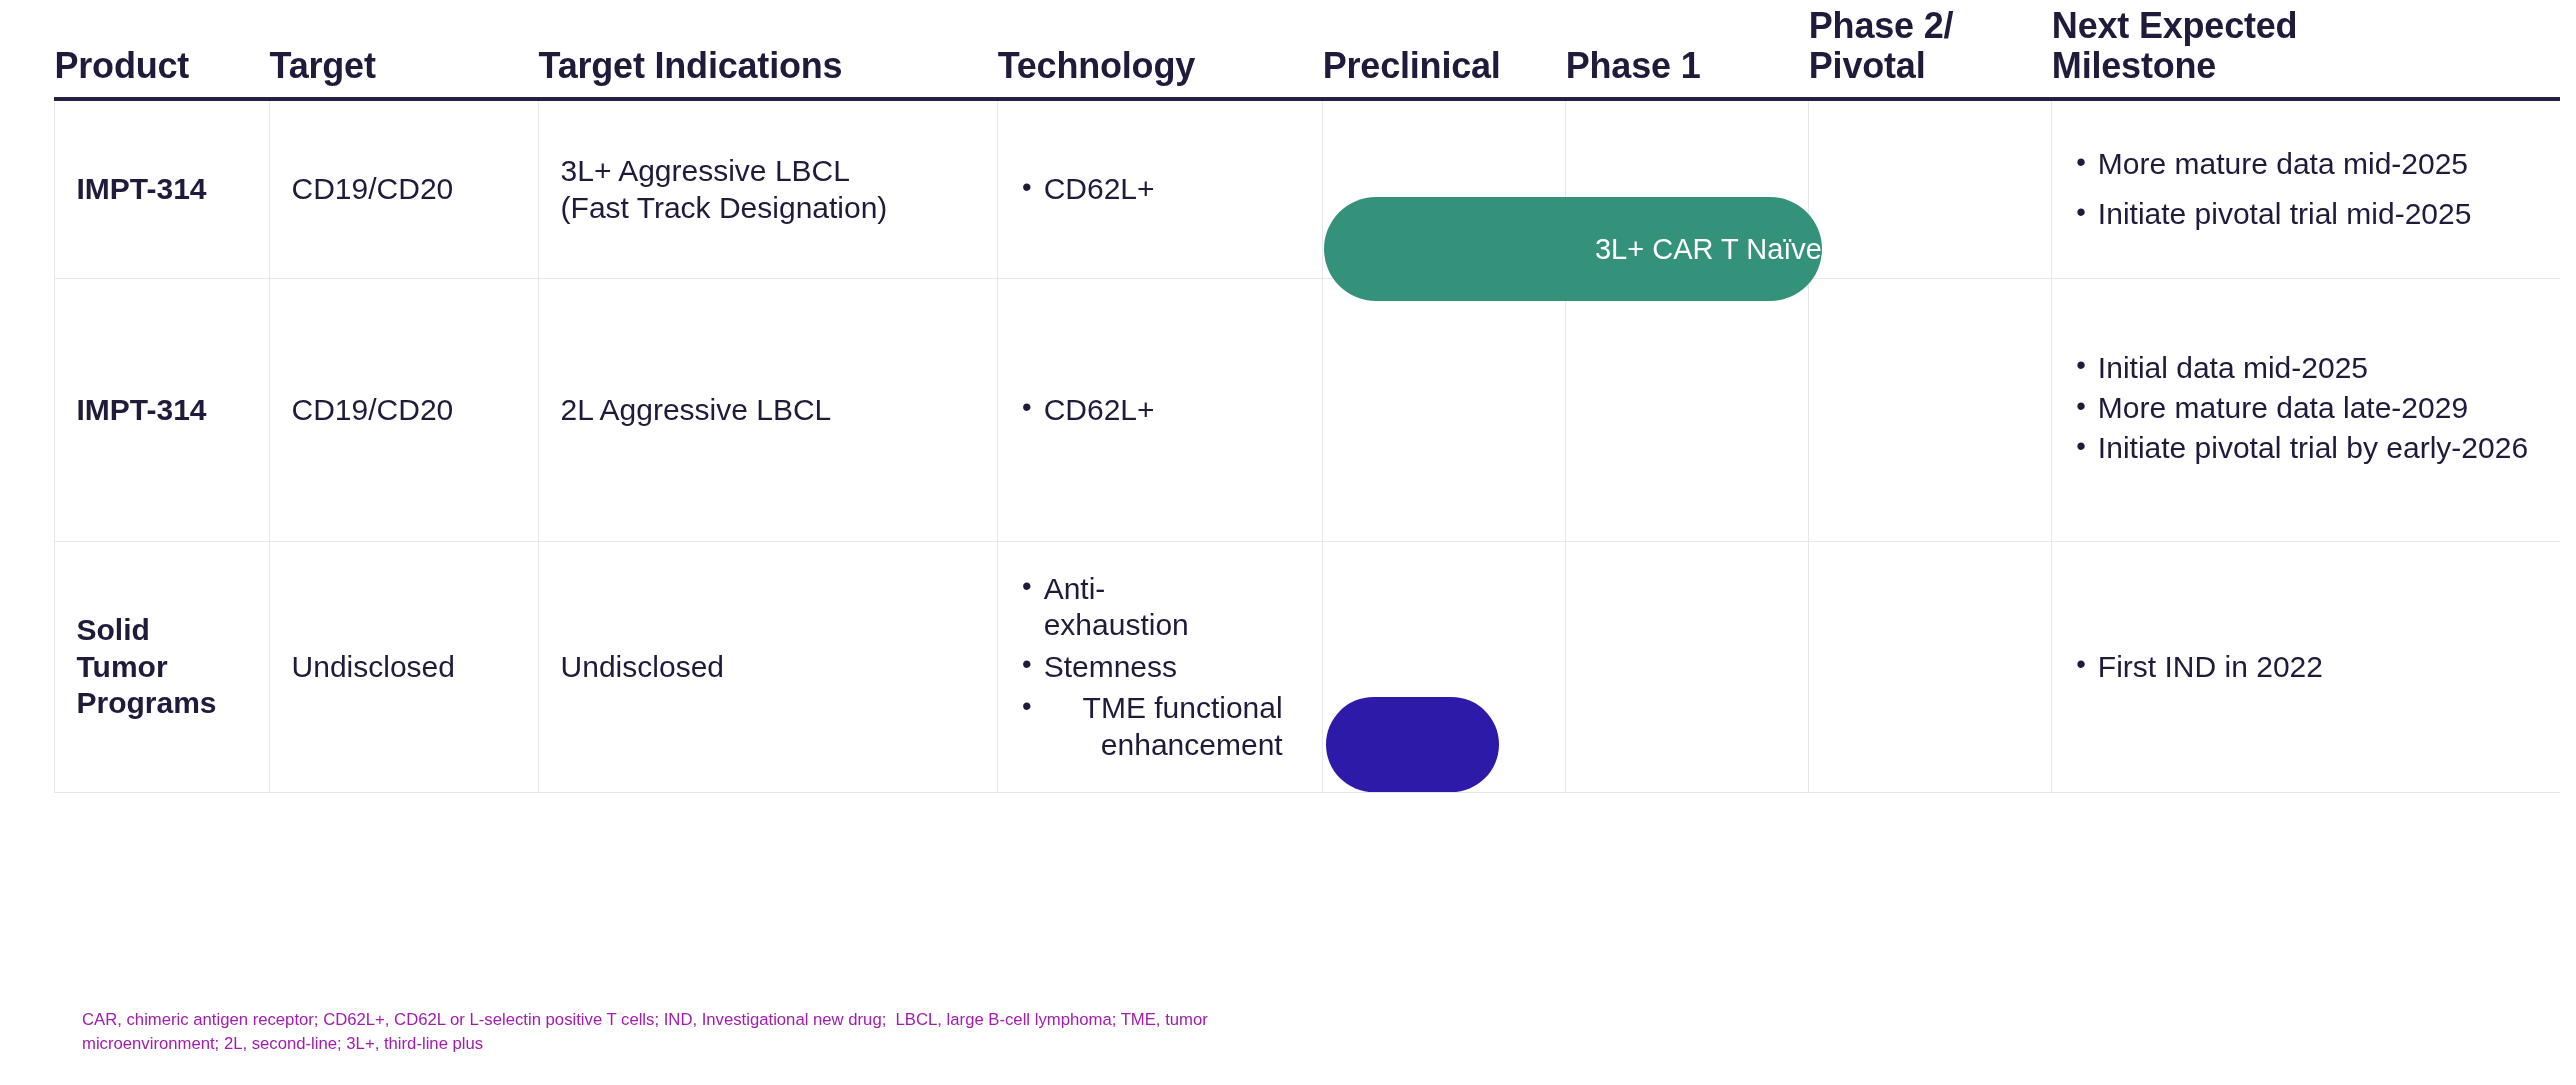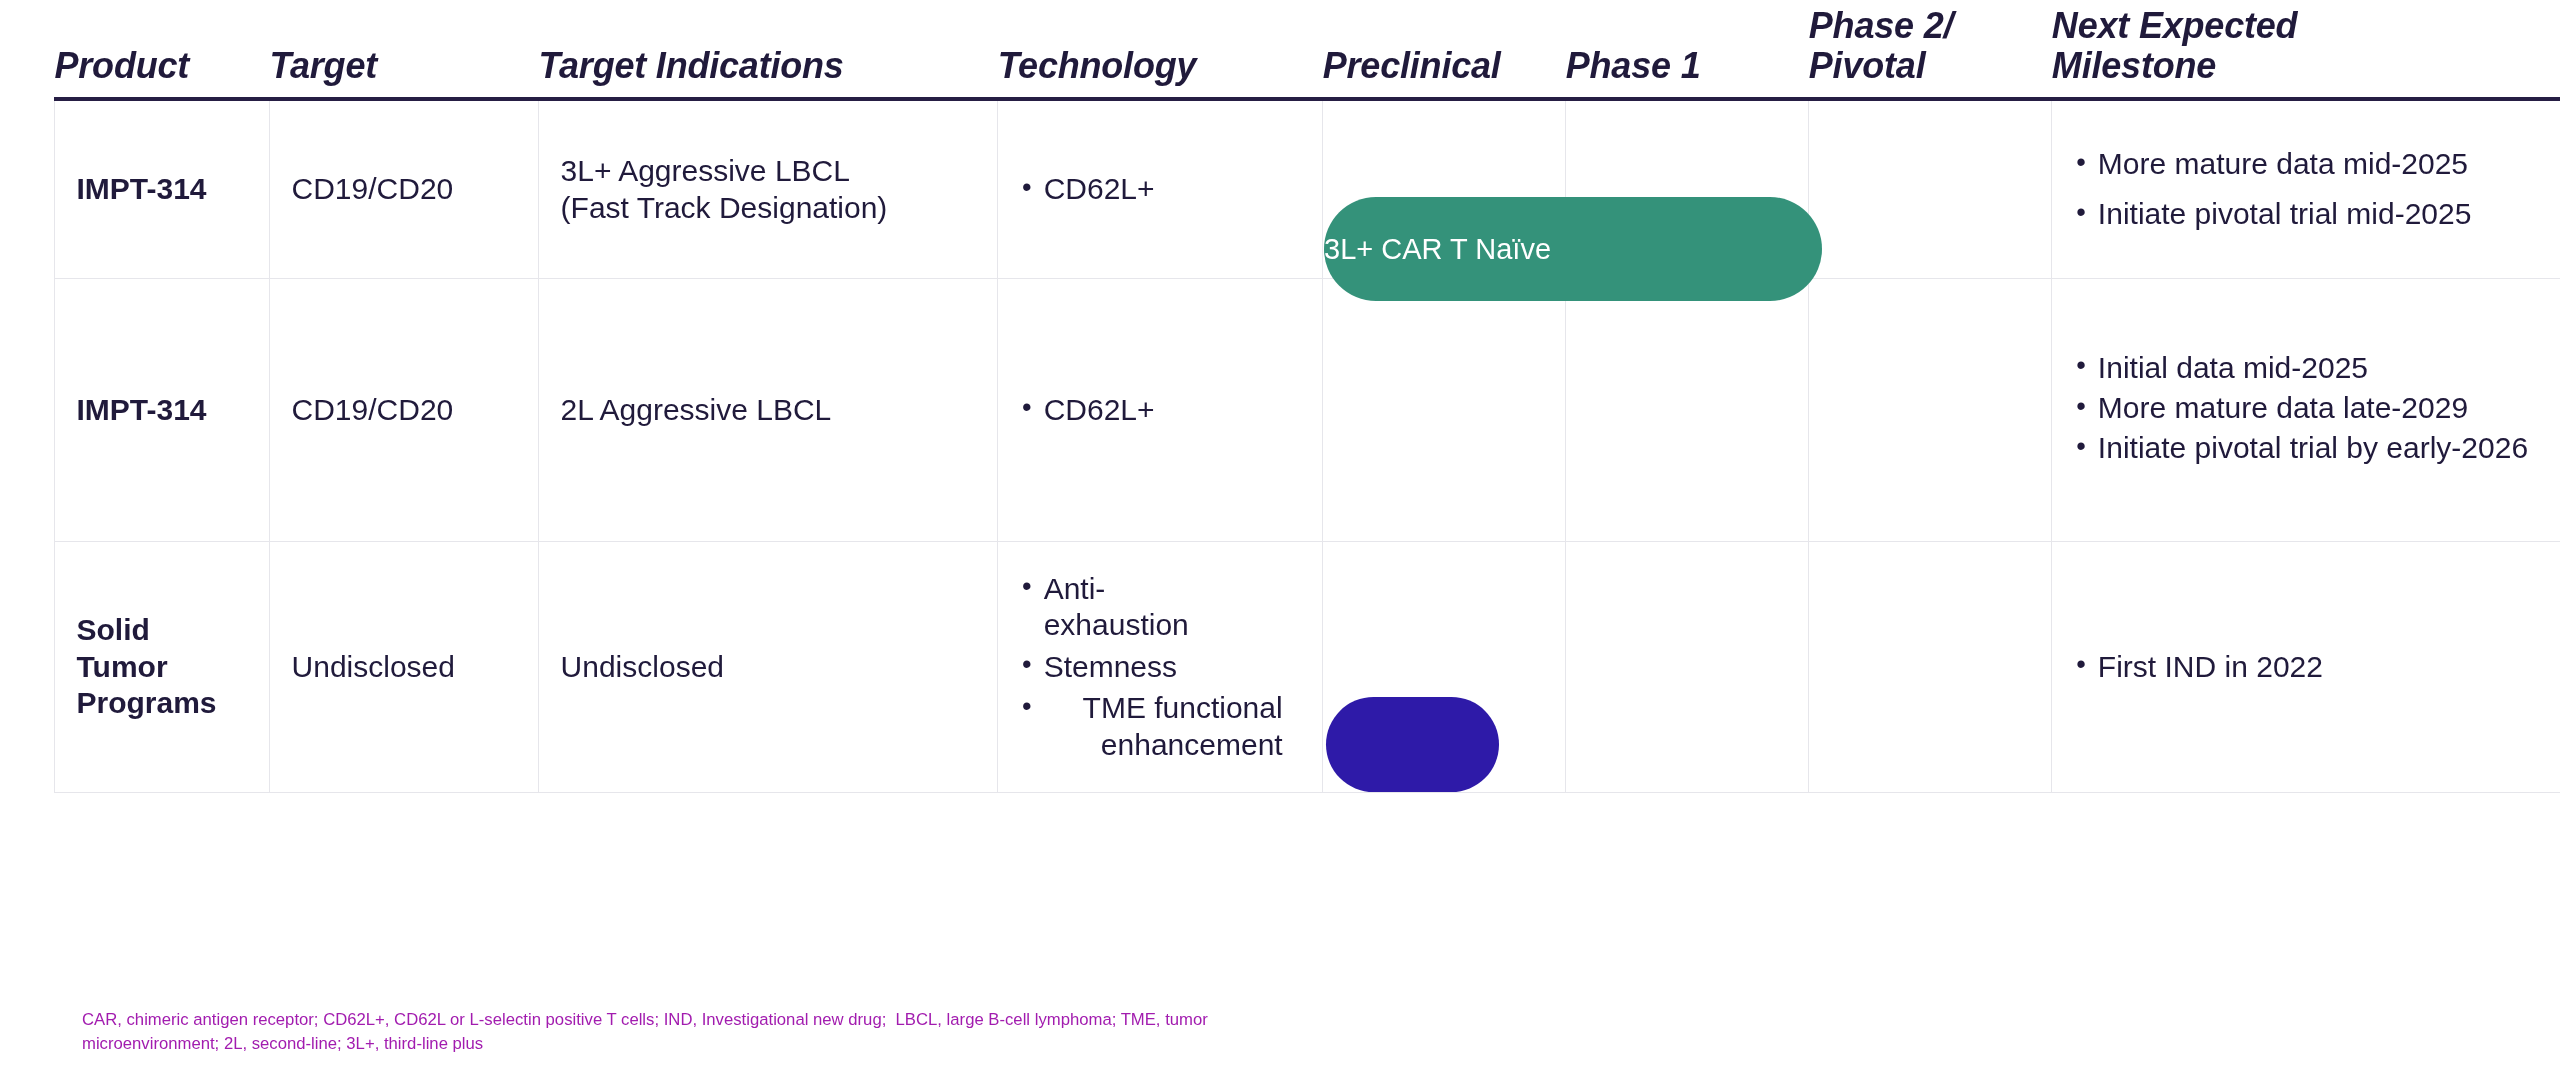--- a/index.html
+++ b/index.html
@@ -33,21 +33,20 @@
     vertical-align: bottom;
     text-align: left;
     padding: 0 0 10.7px 0;
     color: #201A3B;
     font-size: 36px;
     font-weight: bold;
     line-height: 1.12;
     letter-spacing: -0.2px;
     border-bottom: 4.2px solid #261E44;
     white-space: pre-line;
-    font-style: italic;
   }
   th.th-pad  { padding-left: 21.5px; }
   th.th-pad0 { padding-left: 0px; }
 
   
   .pipeline-table tbody td {
     vertical-align: middle;
     color: #201A3B;
     font-size: 30px;
     line-height: 1.22;
@@ -94,21 +93,21 @@
   .pill-layer {
     position: absolute;
     left: 0; top: 0;
     width: 2576px; height: 1085px;
     pointer-events: none;
   }
   .pill {
     position: absolute;
     display: flex;
     align-items: center;
-    justify-content: flex-start;
+    justify-content: flex-end;
     border-radius: 5967px;
     color: #ffffff;
     font-size: 29px;
     line-height: 1;
     white-space: nowrap;
     pointer-events: auto;
   }
 
   
   .footnote {

